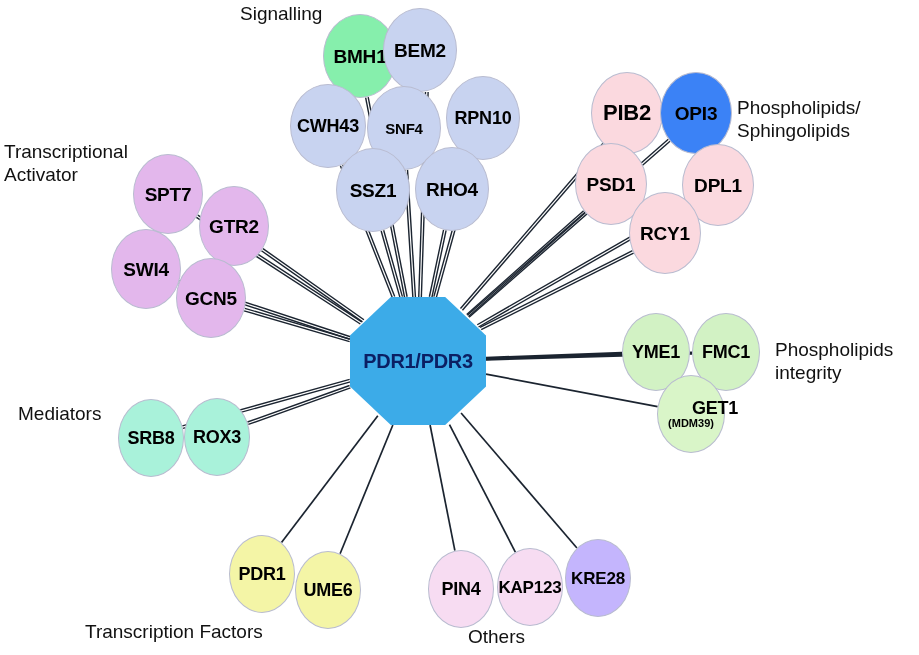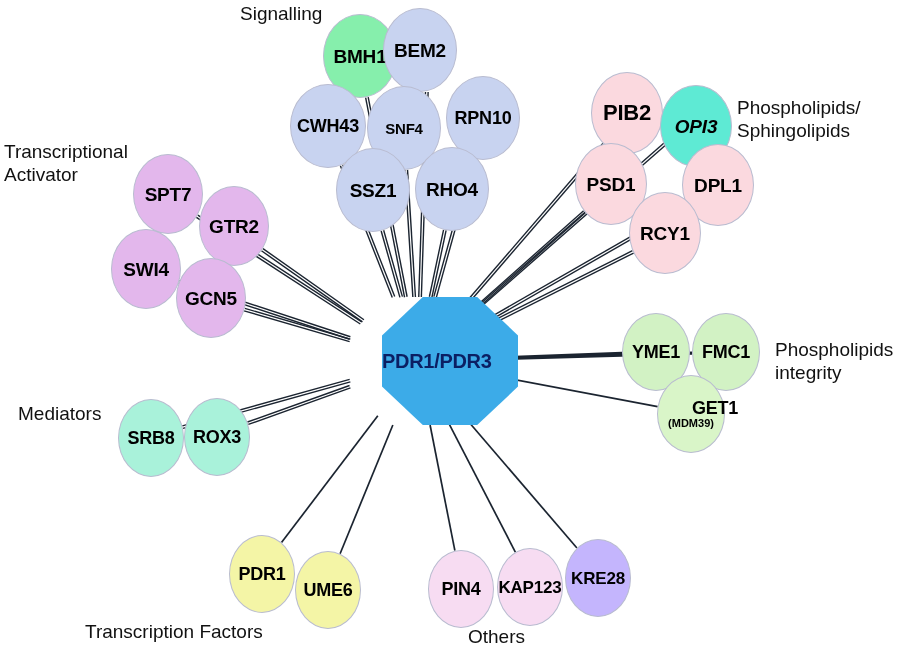--- a/index.html
+++ b/index.html
@@ -46,25 +46,24 @@
   .node .node-sublabel {
     font-weight: bold;
     color: #000000;
     white-space: nowrap;
     margin-top: 1px;
   }
   .hub {
     position: absolute;
     display: flex;
     align-items: center;
-    justify-content: flex-start;
+    justify-content: center;
     box-sizing: border-box;
     -webkit-clip-path: polygon(30% 0%, 70% 0%, 100% 30%, 100% 70%, 70% 100%, 30% 100%, 0% 70%, 0% 30%);
     clip-path: polygon(30% 0%, 70% 0%, 100% 30%, 100% 70%, 70% 100%, 30% 100%, 0% 70%, 0% 30%);
-    margin-left: 32px;
   }
   .hub .hub-label {
     font-weight: bold;
     font-size: 20px;
     color: #0b1f63;
     white-space: nowrap;
     letter-spacing: -0.3px;
   }
   .group-label {
     position: absolute;
@@ -197,21 +196,21 @@
       </div>
       <div class="node" style="left: 336px; top: 148px; width: 74px; height: 84px; background: rgb(200, 211, 240);">
         <span class="node-label" style="font-size: 19px;">SSZ1</span>
       </div>
       <div class="node" style="left: 415px; top: 147px; width: 74px; height: 84px; background: rgb(200, 211, 240);">
         <span class="node-label" style="font-size: 19px;">RHO4</span>
       </div>
       <div class="node" style="left: 591px; top: 72px; width: 72px; height: 82px; background: rgb(251, 217, 223);">
         <span class="node-label" style="font-size: 22px;">PIB2</span>
       </div>
-      <div class="node" style="left: 660px; top: 85px; width: 72px; height: 82px; background: #5eead4; font-style: italic;">
+      <div class="node" style="left: 660px; top: 72px; width: 72px; height: 82px; background: #3b82f6;">
         <span class="node-label" style="font-size: 19px;">OPI3</span>
       </div>
       <div class="node" style="left: 575px; top: 143px; width: 72px; height: 82px; background: rgb(251, 217, 223);">
         <span class="node-label" style="font-size: 19px;">PSD1</span>
       </div>
       <div class="node" style="left: 682px; top: 144px; width: 72px; height: 82px; background: rgb(251, 217, 223);">
         <span class="node-label" style="font-size: 19px;">DPL1</span>
       </div>
       <div class="node" style="left: 629px; top: 192px; width: 72px; height: 82px; background: rgb(251, 217, 223);">
         <span class="node-label" style="font-size: 19px;">RCY1</span>

